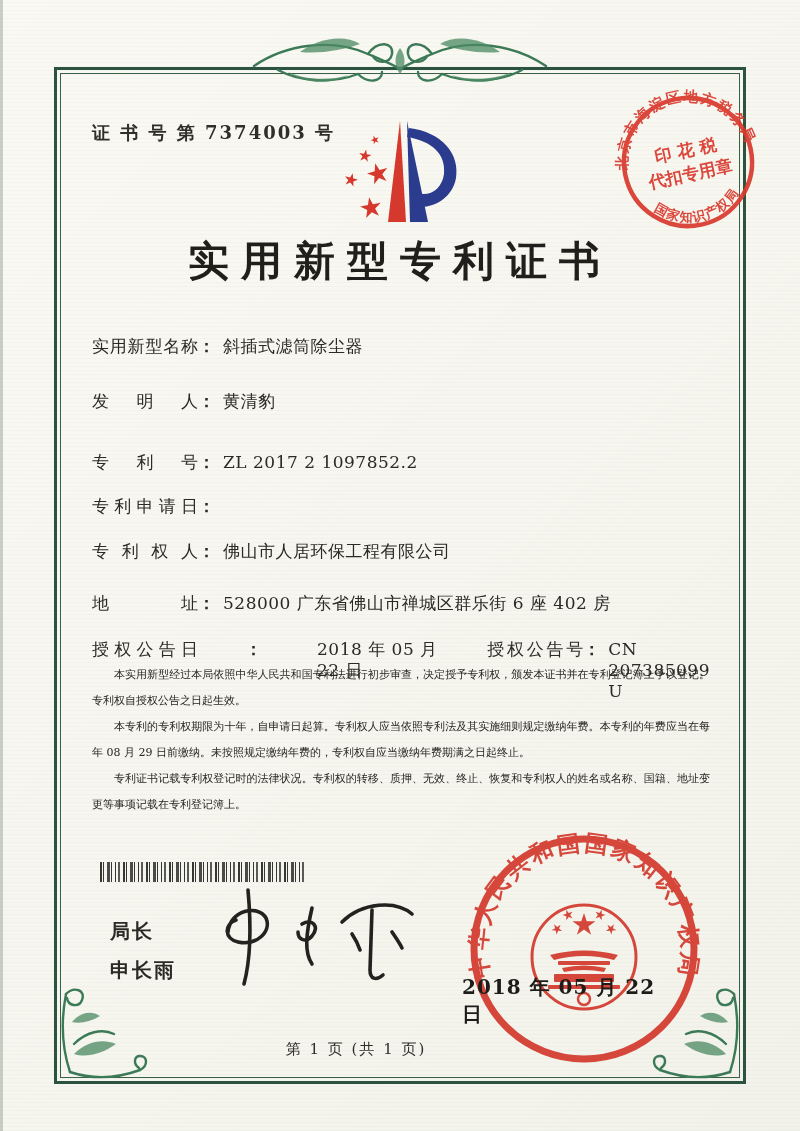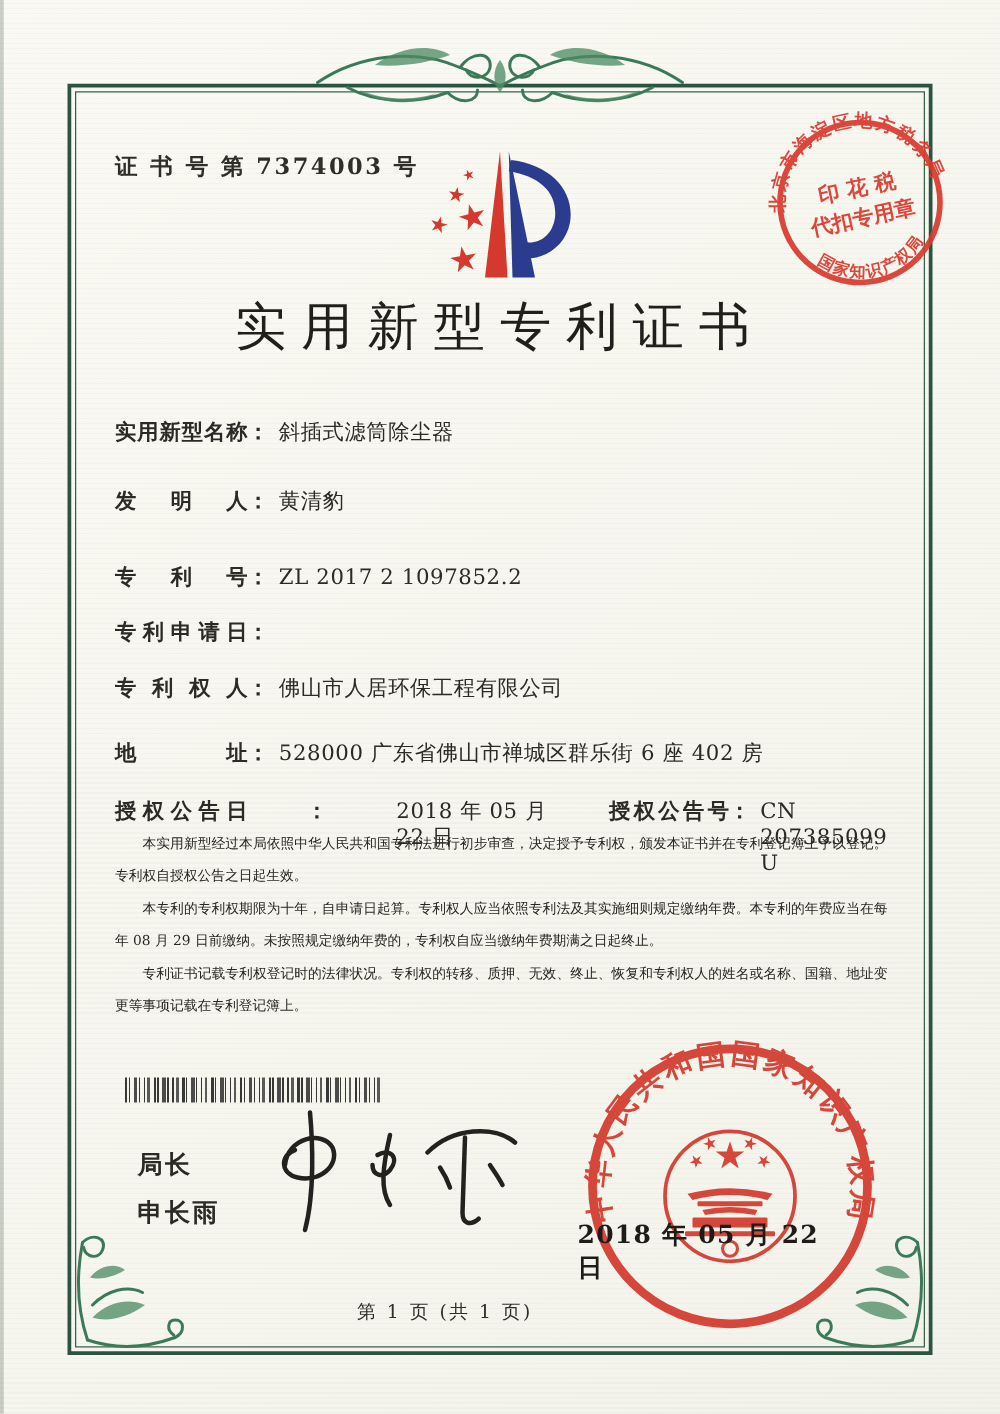--- a/index.html
+++ b/index.html
@@ -18,25 +18,25 @@
     outline:3px solid #2c5340;
     outline-offset:3px;
     pointer-events:none;
   }
   .edge-shade{position:absolute;left:0;top:0;width:3px;height:1131px;background:rgba(60,80,60,0.25);}
   .cert-no{position:absolute;left:92px;top:121px;font-size:18px;letter-spacing:2px;font-weight:600;color:#2f2e29;}
   .tax-stamp{position:absolute;left:606px;top:80px;width:164px;height:164px;transform:rotate(-12deg);opacity:.92;}
   .logo{position:absolute;left:336px;top:116px;width:132px;height:112px;}
   .title{
     position:absolute;left:0;top:234px;width:800px;text-align:center;
-    font-size:41px;font-weight:normal;letter-spacing:12px;color:#211f1b;
+    font-size:41px;font-weight:bold;letter-spacing:12px;color:#211f1b;
   }
   .fields{position:absolute;left:92px;top:336px;width:618px;font-size:17px;}
   .field-row{display:flex;align-items:baseline;line-height:21px;}
-  .field-label{display:inline-block;width:106px;text-align:justify;text-align-last:justify;font-weight:700;flex:0 0 auto;}
+  .field-label{display:inline-block;width:106px;text-align:justify;text-align-last:justify;font-weight:400;flex:0 0 auto;}
   .field-colon{font-weight:600;margin-right:8px;}
   .field-value{letter-spacing:.5px;}
   .mb1{margin-bottom:34px}.mb2{margin-bottom:40px}.mb3{margin-bottom:23px}
   .mb4{margin-bottom:24px}.mb5{margin-bottom:31px}.mb6{margin-bottom:25px}
   .grant-pair{display:flex;align-items:baseline;gap:47px;}
   .grant-right{margin-left:auto;display:flex;align-items:baseline;justify-content:flex-end;}
   .grant-right .field-label{width:96px;}
   .paragraphs{position:absolute;left:92px;top:662px;width:618px;font-size:11px;line-height:26px;text-align:justify;color:#272621;}
   .paragraphs p{margin:0;text-indent:2em;}
   .barcode{

